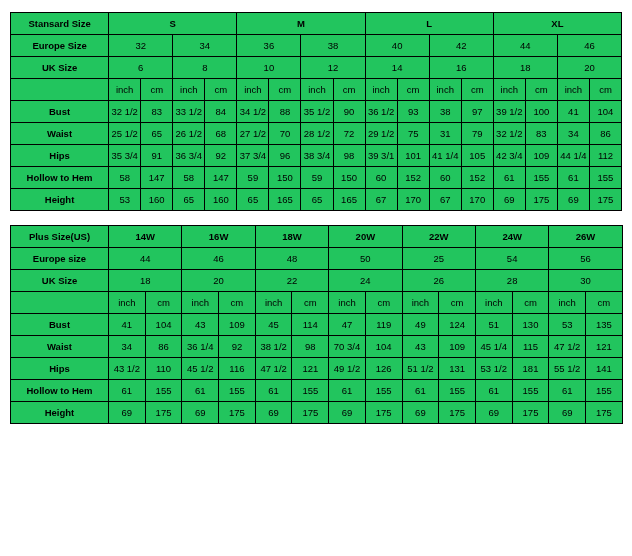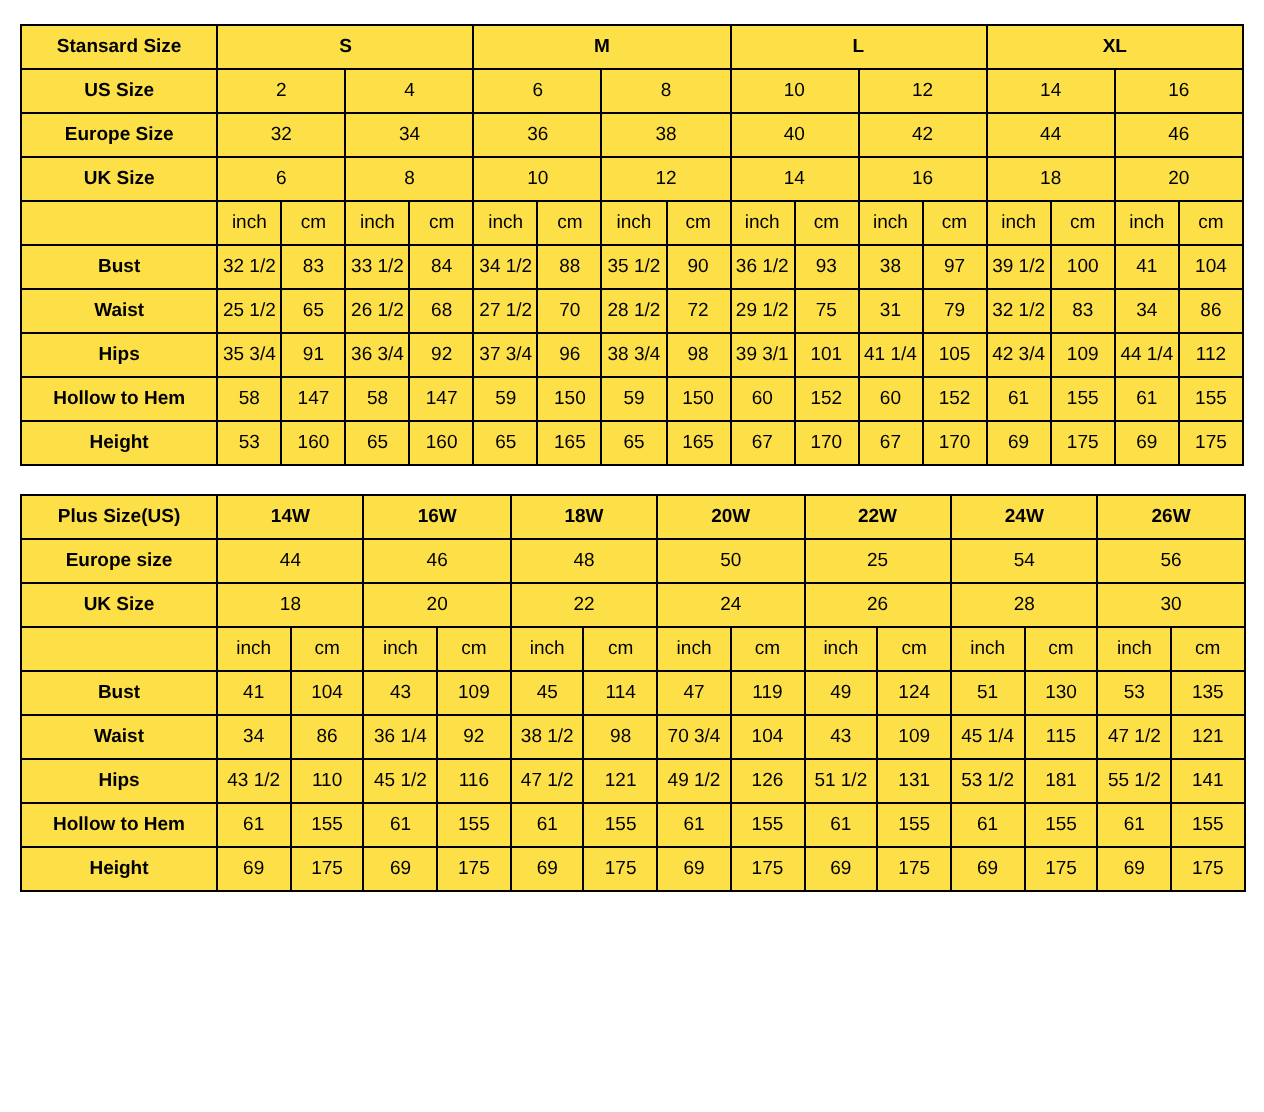--- a/index.html
+++ b/index.html
@@ -18,21 +18,21 @@
     position: relative;
     width: 632px;
     height: 556px;
     box-sizing: border-box;
     padding: 12px 10px 0 10px;
   }
   table.size-table {
     border-collapse: collapse;
     table-layout: fixed;
     width: 612px;
-    background: #fde047;
+    background: #22c55e;
   }
   table.size-table td {
     border: 1px solid #000000;
     font-size: 9.5px;
     text-align: center;
     vertical-align: middle;
     padding: 0 1px;
     height: 21px;
     line-height: 11px;
     overflow: hidden;
@@ -84,31 +84,20 @@
         <col style="width:32px">
         <col style="width:32px">
     </colgroup>
     <tbody id="t1-body">
         <tr>
           <td class="cornerhead">Stansard Size</td>
           <td class="grouphead" colspan="4">S</td>
           <td class="grouphead" colspan="4">M</td>
           <td class="grouphead" colspan="4">L</td>
           <td class="grouphead" colspan="4">XL</td>
-        </tr>
-        <tr>
-          <td class="rowlabel">US Size</td>
-          <td colspan="2">2</td>
-          <td colspan="2">4</td>
-          <td colspan="2">6</td>
-          <td colspan="2">8</td>
-          <td colspan="2">10</td>
-          <td colspan="2">12</td>
-          <td colspan="2">14</td>
-          <td colspan="2">16</td>
         </tr>
         <tr>
           <td class="rowlabel">Europe Size</td>
           <td colspan="2">32</td>
           <td colspan="2">34</td>
           <td colspan="2">36</td>
           <td colspan="2">38</td>
           <td colspan="2">40</td>
           <td colspan="2">42</td>
           <td colspan="2">44</td>

